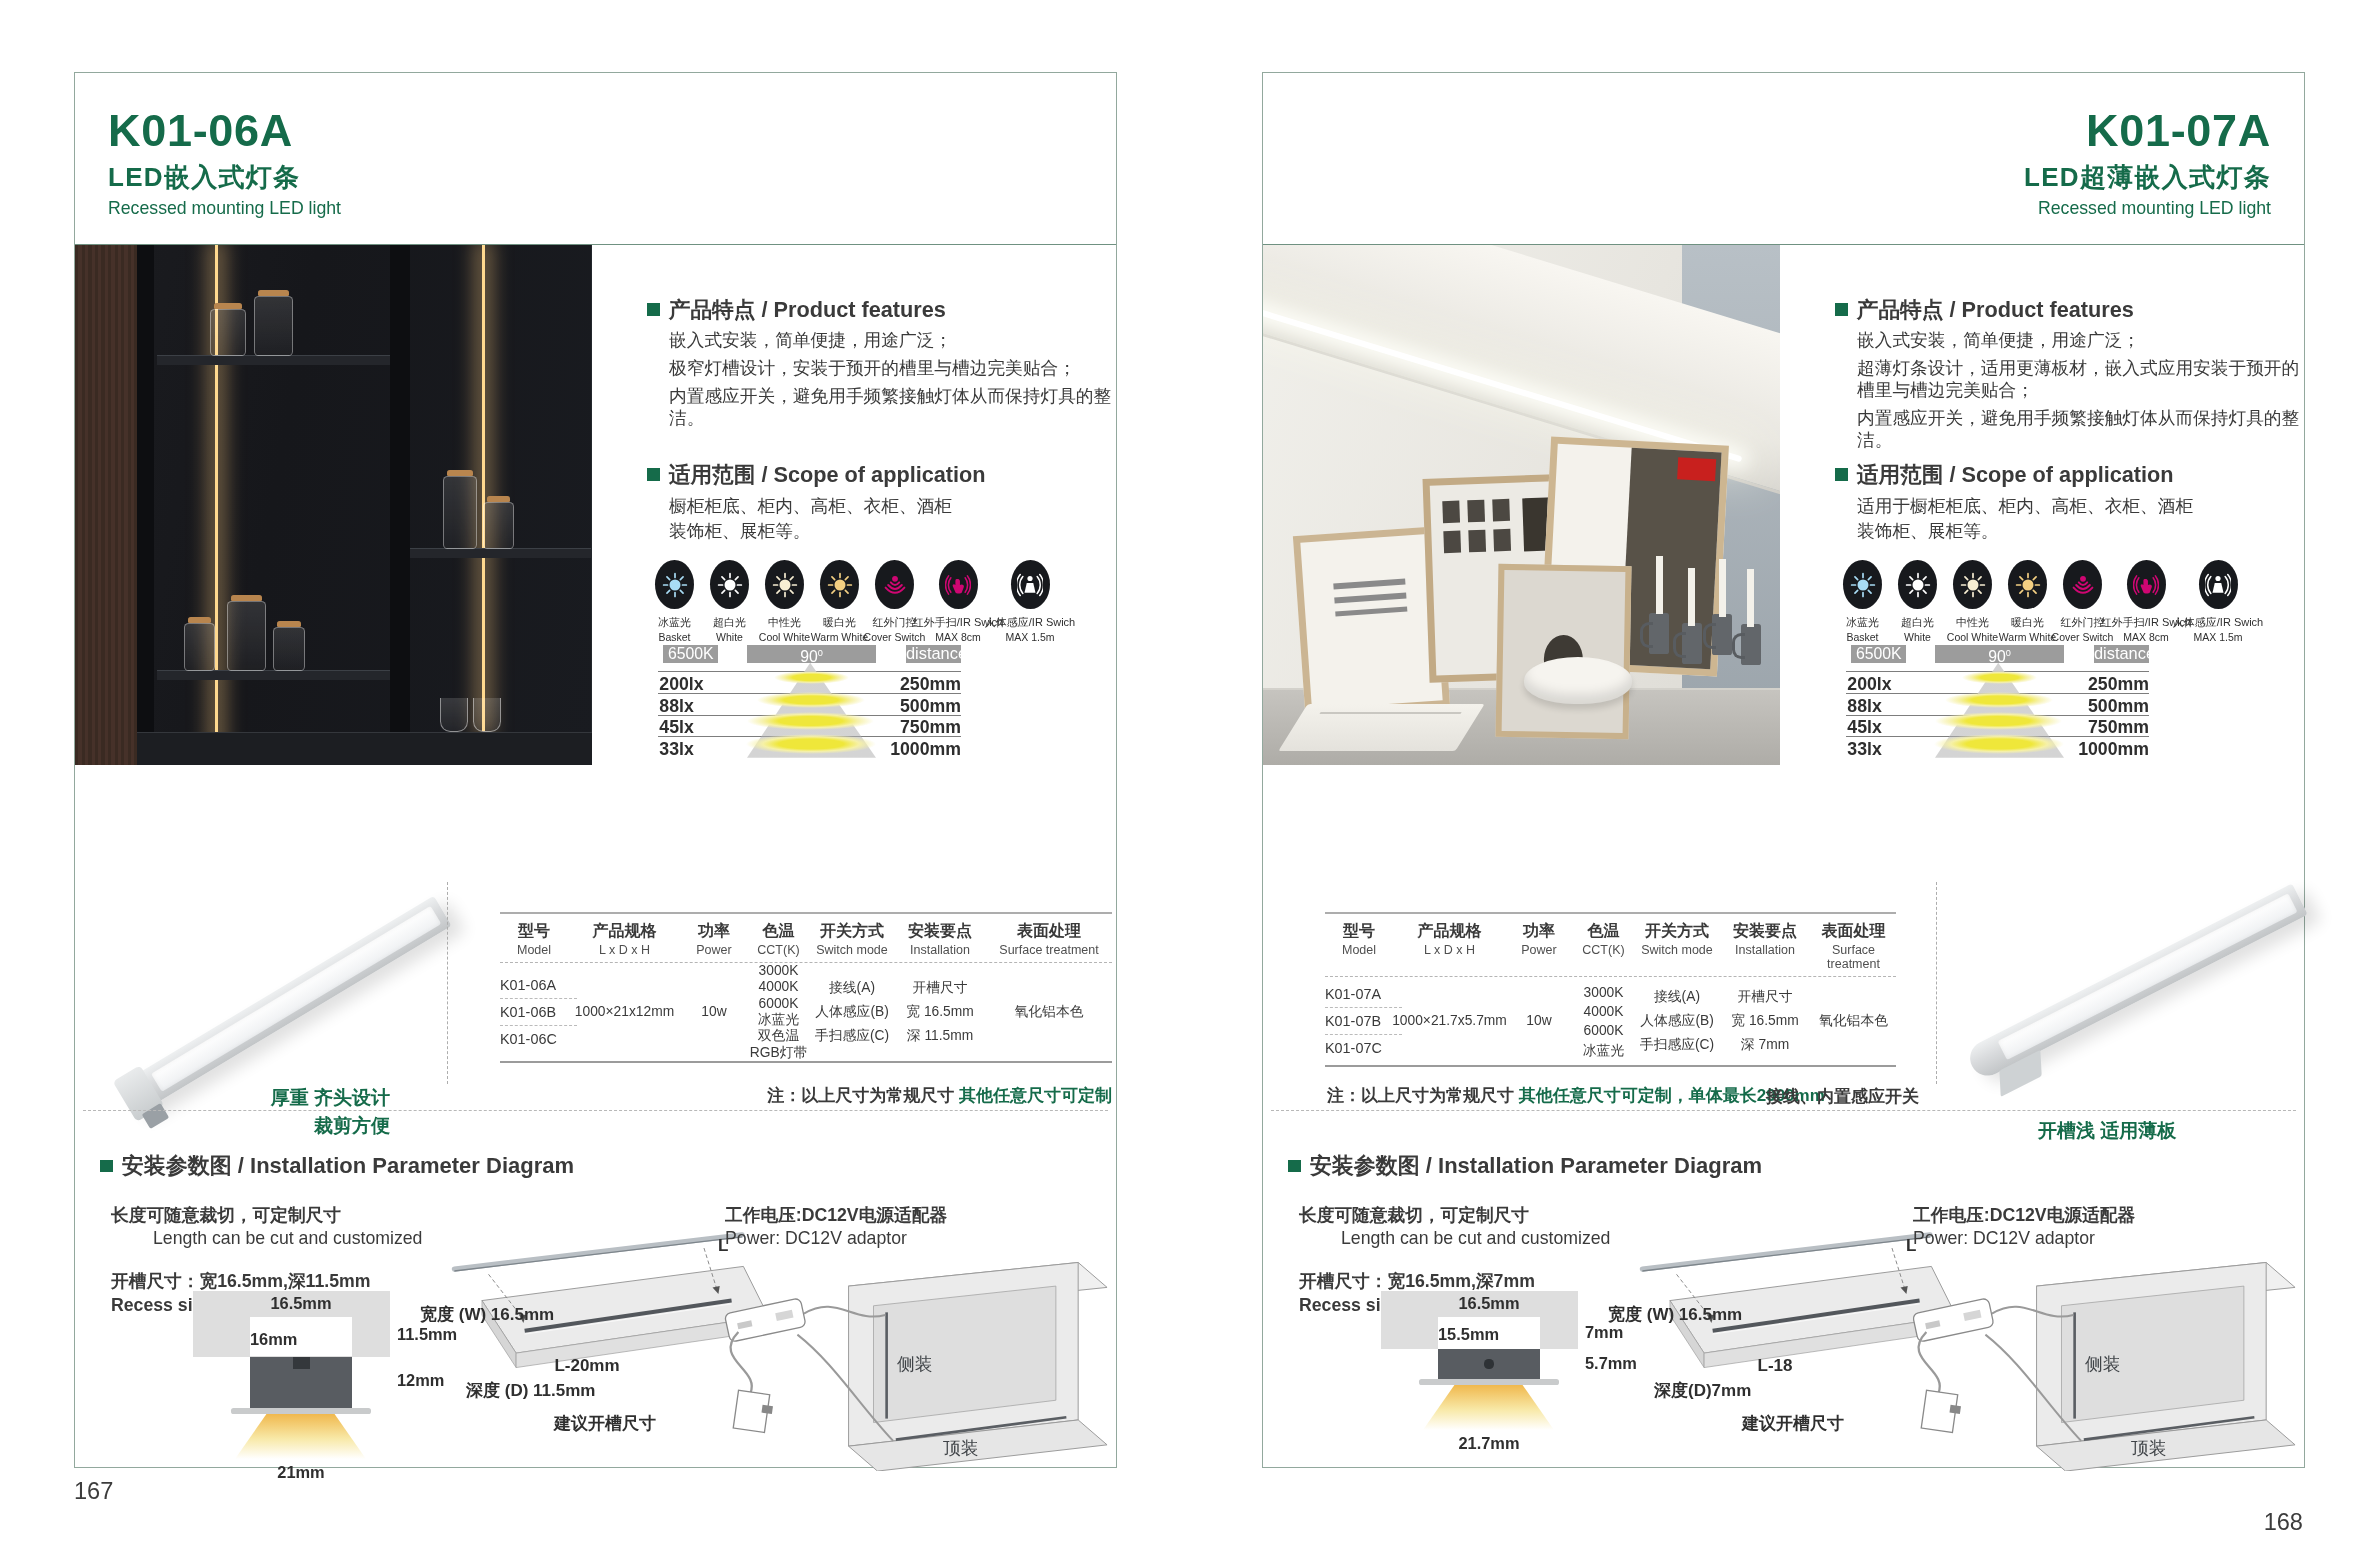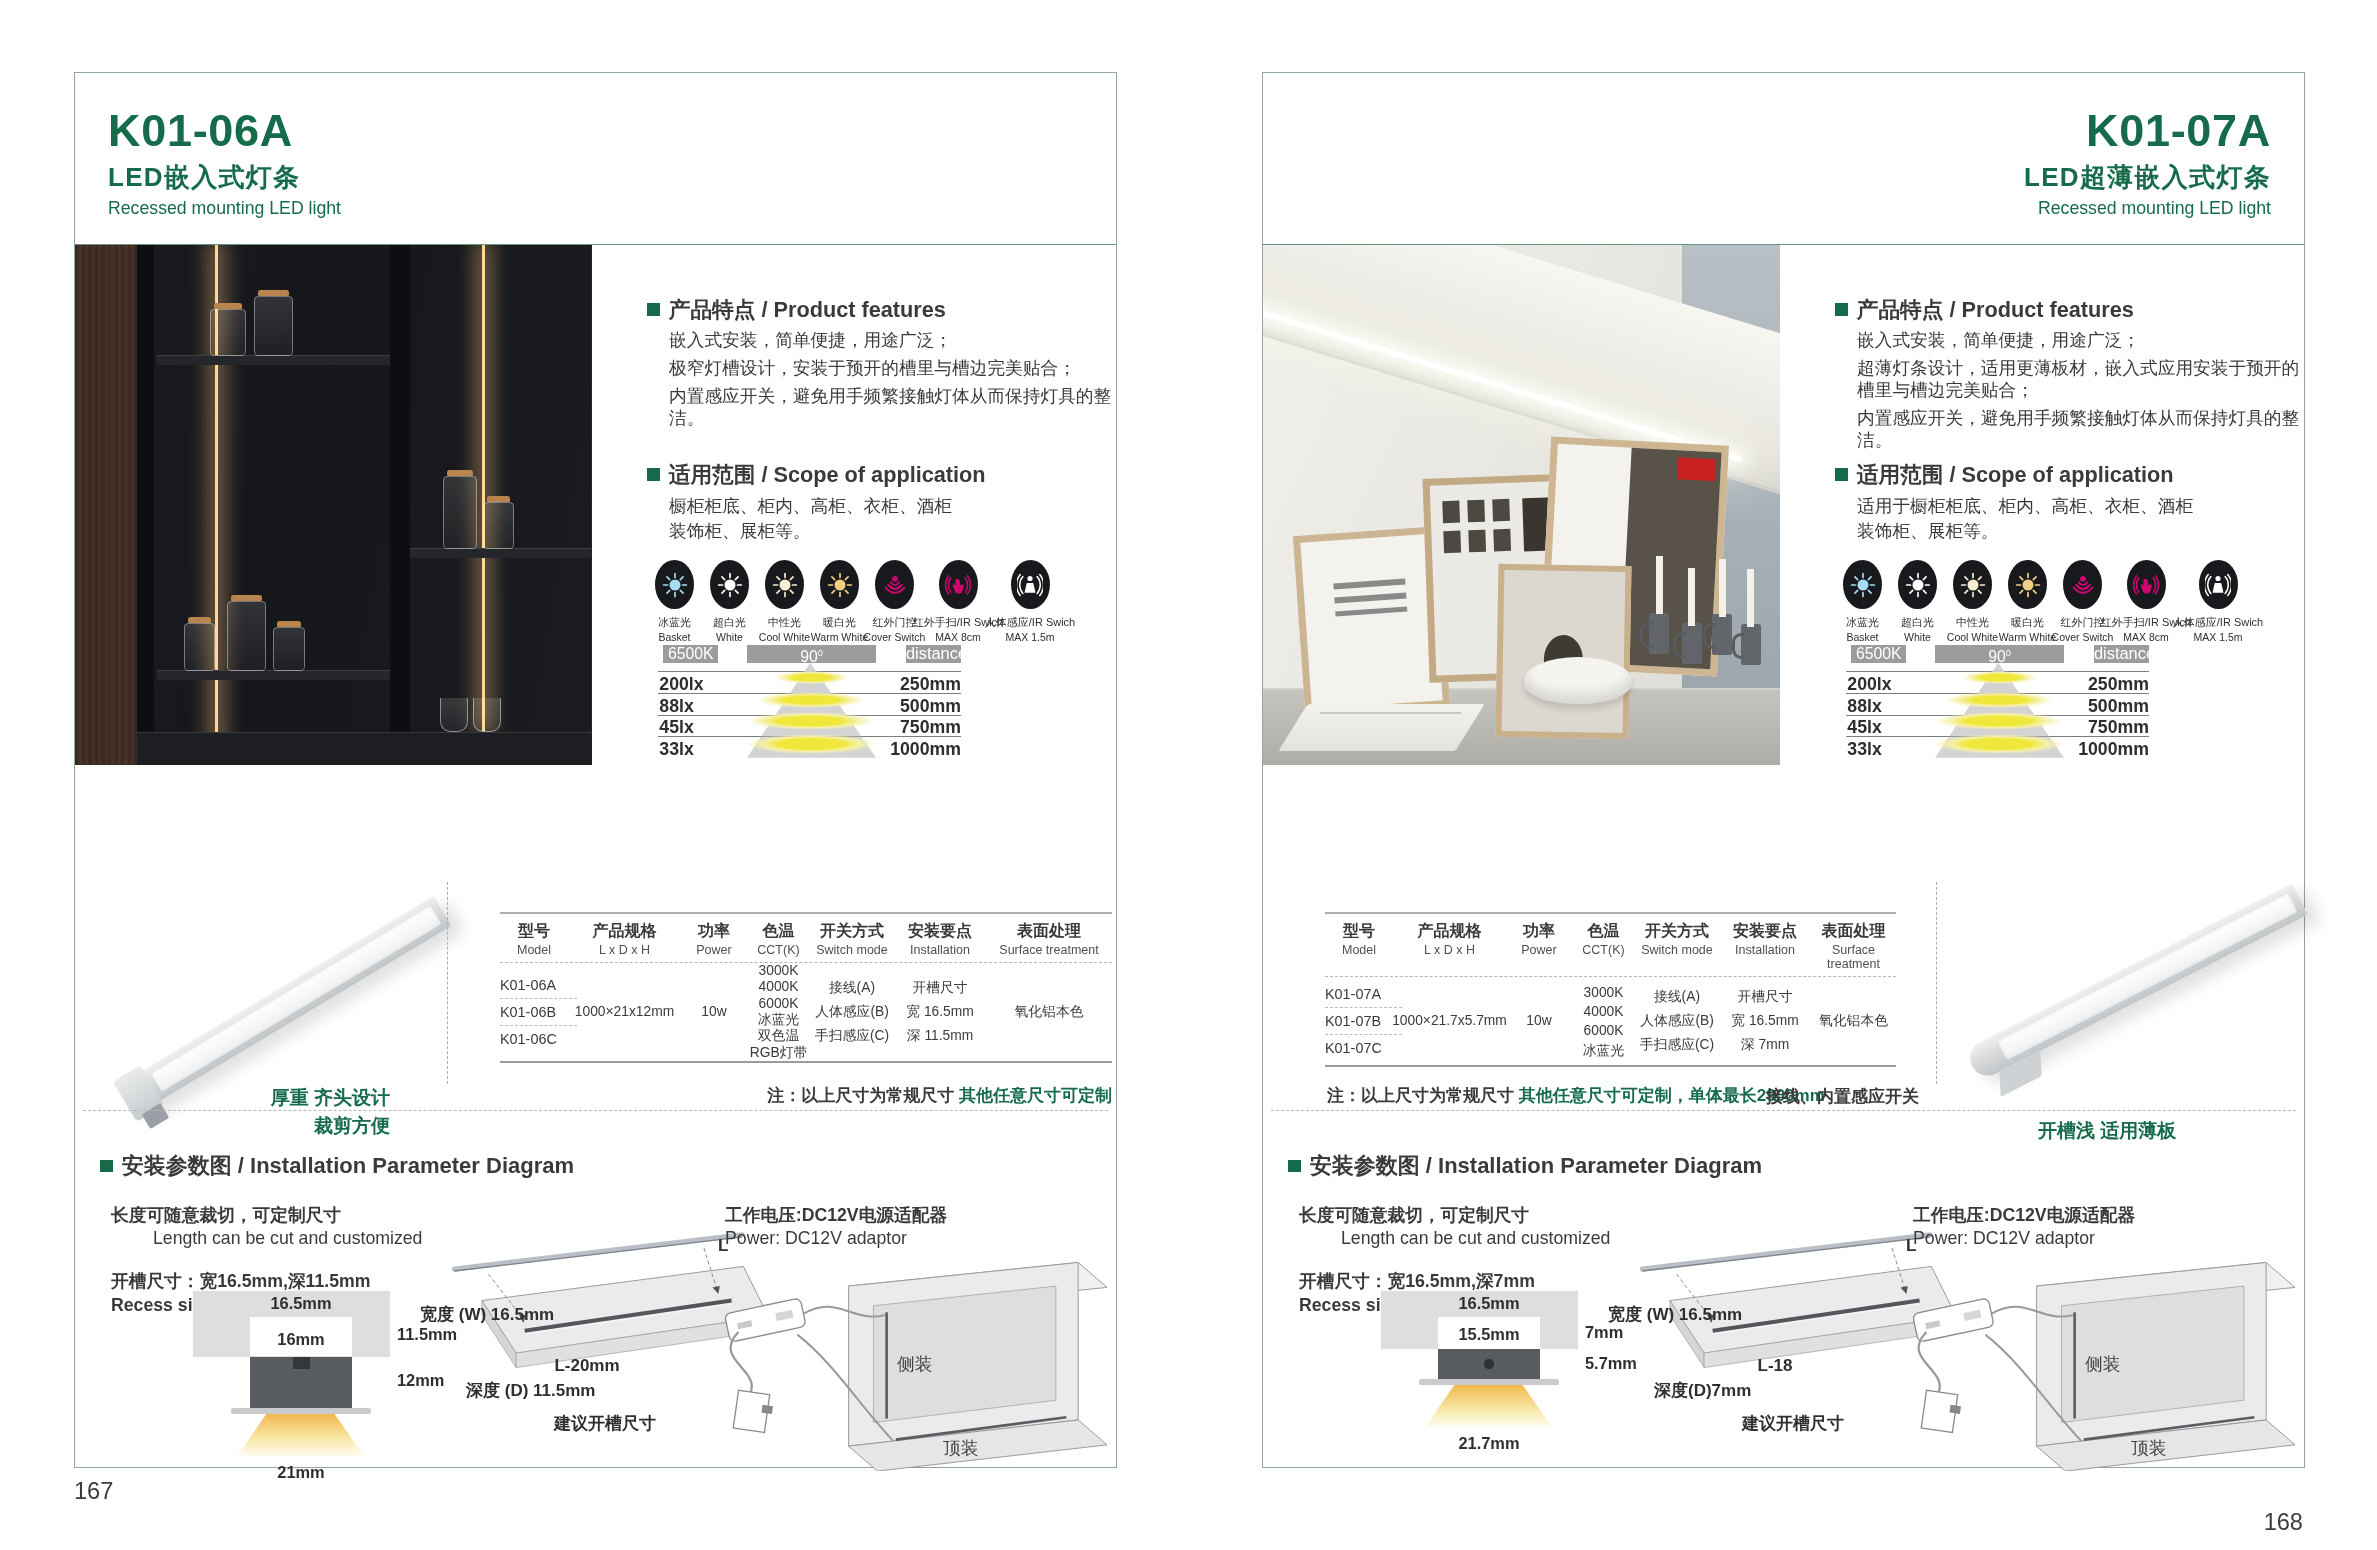--- a/index.html
+++ b/index.html
@@ -150,21 +150,21 @@
   .cs-slot{position:absolute;left:77px;top:26px;width:102px;height:39px;background:#ffffff;}
   .cs-lamp{position:absolute;left:77px;top:66px;width:102px;height:51px;background:#585c61;}
   .cs-notch{position:absolute;left:50%;top:0;width:17px;height:11.8px;margin-left:-8.5px;background:#34383c;}
   .cs-dot{display:none;}
   .cs-flange{position:absolute;left:58px;top:117px;width:140px;height:5.9px;background:#c9cbcc;border-radius:2.6px;}
   .cs-glow{position:absolute;left:62px;top:123px;width:131px;height:45px;
     clip-path:polygon(24% 0,76% 0,100% 100%,0 100%);
     background:linear-gradient(#f0b84d,#f8e9a8 55%,rgba(248,233,168,0));}
   .cs .dim{position:absolute;font-size:16.4px;font-weight:bold;color:#2f2f2f;white-space:nowrap;}
   .cs .top-w{left:77px;width:102px;top:3.3px;text-align:center;}
-  .cs .slot-w{left:77px;width:102px;top:39px;text-align:center;}
+  .cs .slot-w{left:77px;width:102px;top:39px;text-align:left;}
   .cs .depth{left:224px;top:34px;}
   .cs .body-h{left:224px;top:80px;}
   .cs .bot-w{left:58px;width:140px;top:172px;text-align:center;}
   #page-right .cs-panel{height:58px;}
   #page-right .cs-slot{height:31.5px;}
   #page-right .cs-lamp{top:58px;height:30px;}
   #page-right .cs-dot{display:block;position:absolute;left:50%;top:50%;width:9.2px;height:9.2px;margin:-4.6px 0 0 -4.6px;border-radius:50%;background:#2e3236;}
   #page-right .cs-flange{top:88px;}
   #page-right .cs-glow{top:94px;}
   #page-right .cs .depth{top:31.5px;}

